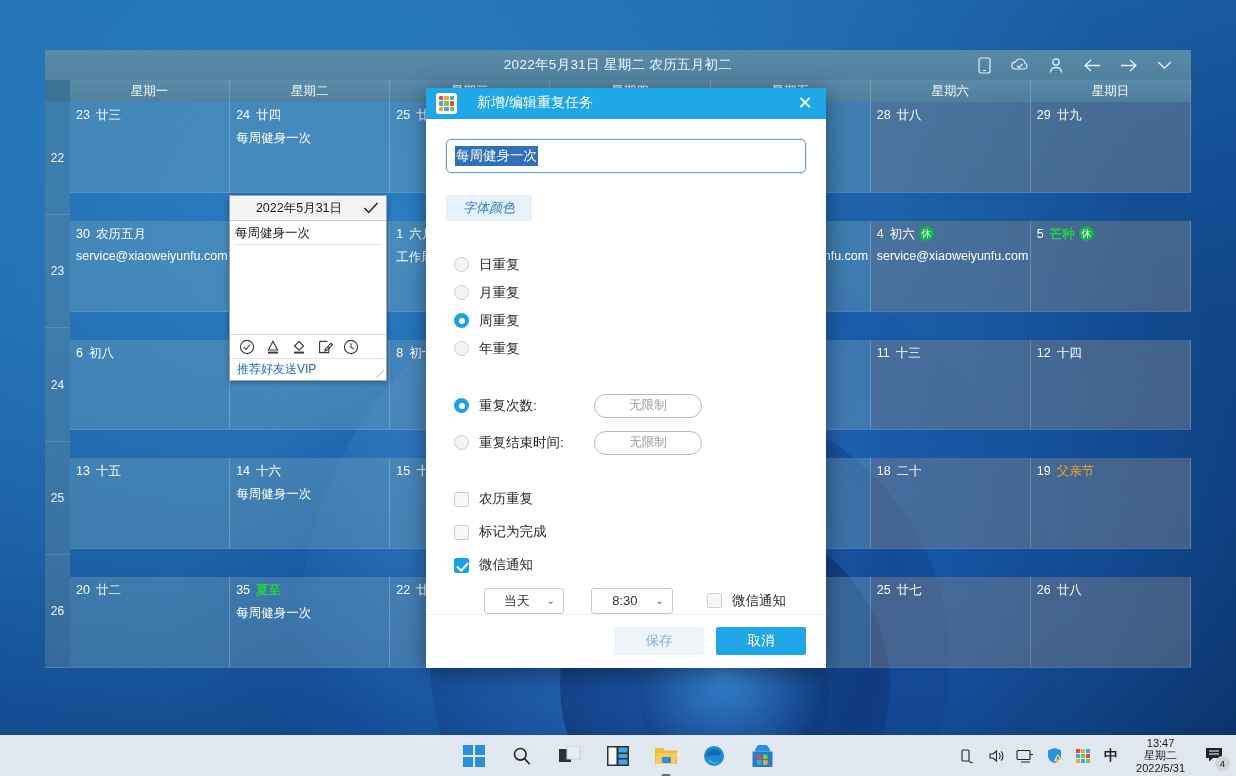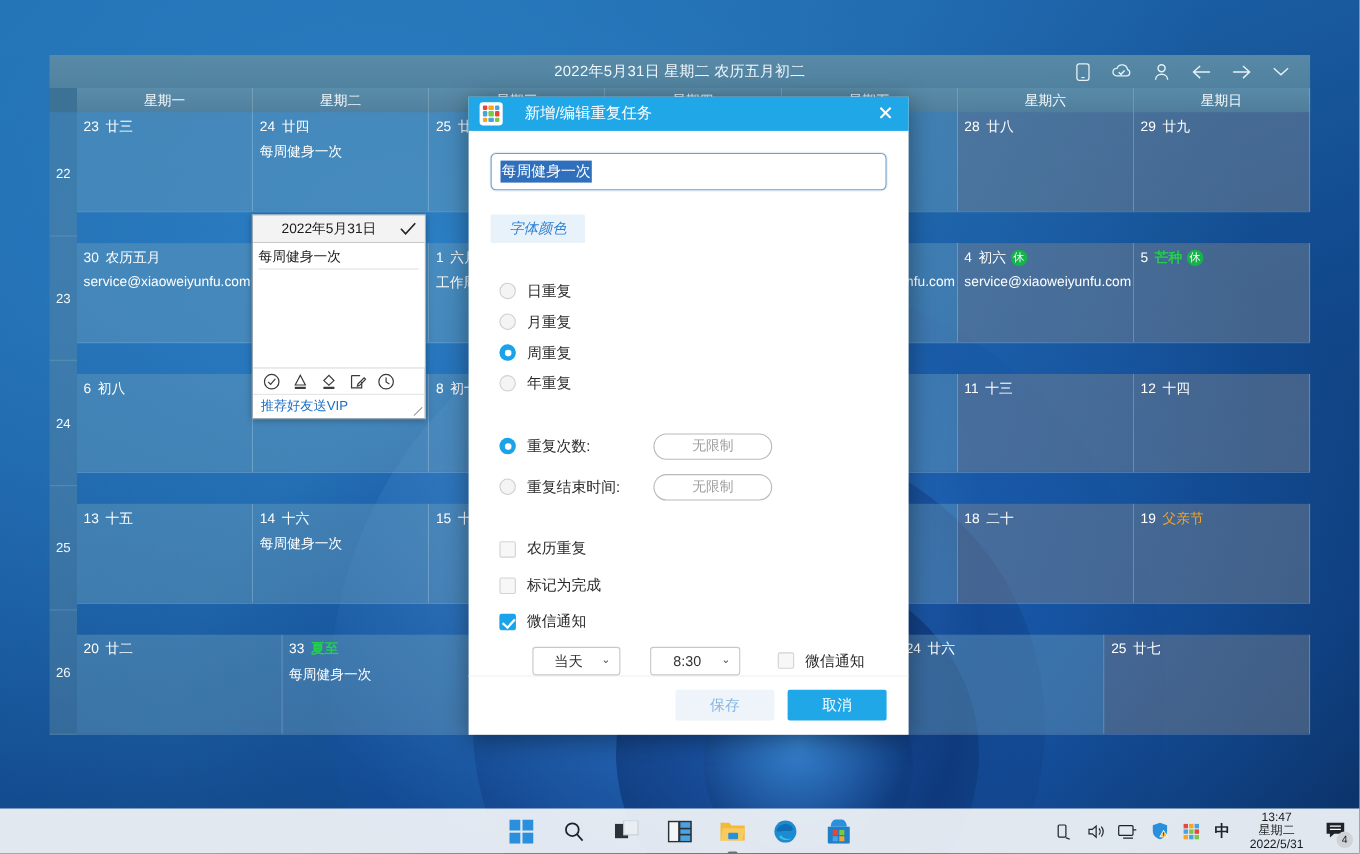--- a/index.html
+++ b/index.html
@@ -351,34 +351,37 @@
           </div>
           <div class="cal-cell weekend-cell">
             <div class="cal-head"><span class="dnum">19</span><span class="lunar orange">父亲节</span></div>
           </div>
         </div>
         <div class="cal-row">
           <div class="cal-cell weekday-cell">
             <div class="cal-head"><span class="dnum">20</span><span class="lunar ">廿二</span></div>
           </div>
           <div class="cal-cell weekday-cell">
-            <div class="cal-head"><span class="dnum">33</span><span class="lunar green">夏至</span></div>
+            <div class="cal-head"><span class="dnum">35</span><span class="lunar green">夏至</span></div>
             <div class="cal-ev">每周健身一次</div>
           </div>
           <div class="cal-cell weekday-cell">
             <div class="cal-head"><span class="dnum">22</span><span class="lunar ">廿四</span></div>
           </div>
           <div class="cal-cell weekday-cell">
             <div class="cal-head"><span class="dnum">23</span><span class="lunar ">廿五</span></div>
           </div>
           <div class="cal-cell weekday-cell">
             <div class="cal-head"><span class="dnum">24</span><span class="lunar ">廿六</span></div>
           </div>
           <div class="cal-cell weekend-cell">
             <div class="cal-head"><span class="dnum">25</span><span class="lunar ">廿七</span></div>
+          </div>
+          <div class="cal-cell weekend-cell">
+            <div class="cal-head"><span class="dnum">26</span><span class="lunar ">廿八</span></div>
           </div>
         </div>
       </div>
   </div>
 </div>
 
 <div id="note-popup">
   <div id="note-head">
     <div id="note-date">2022年5月31日</div>
     <div id="note-check">

